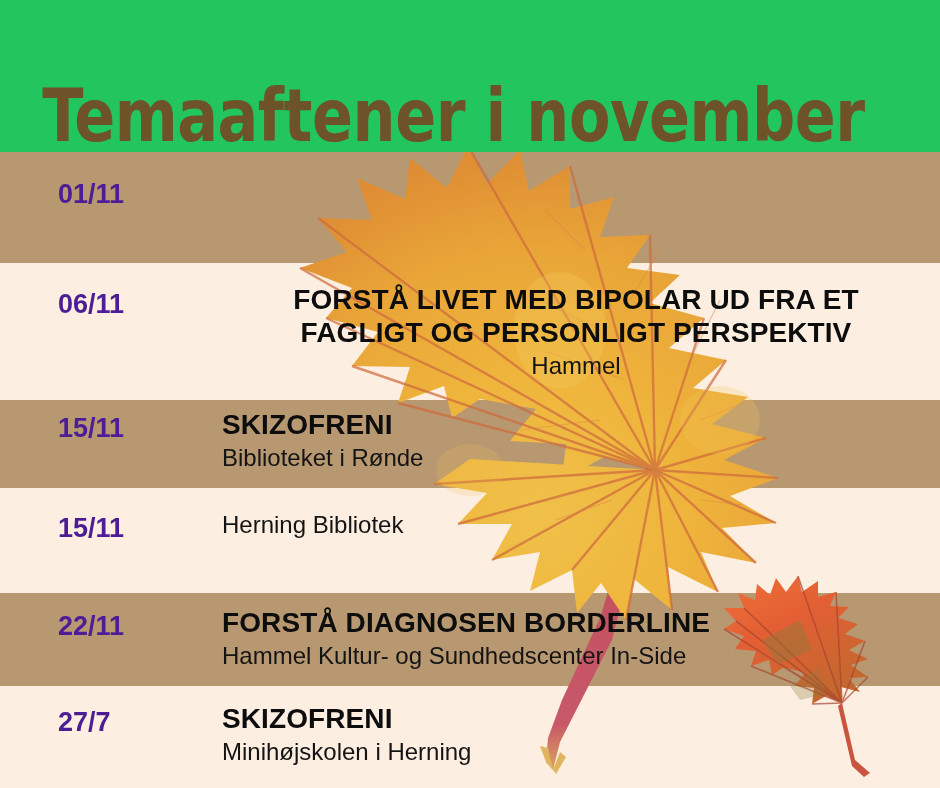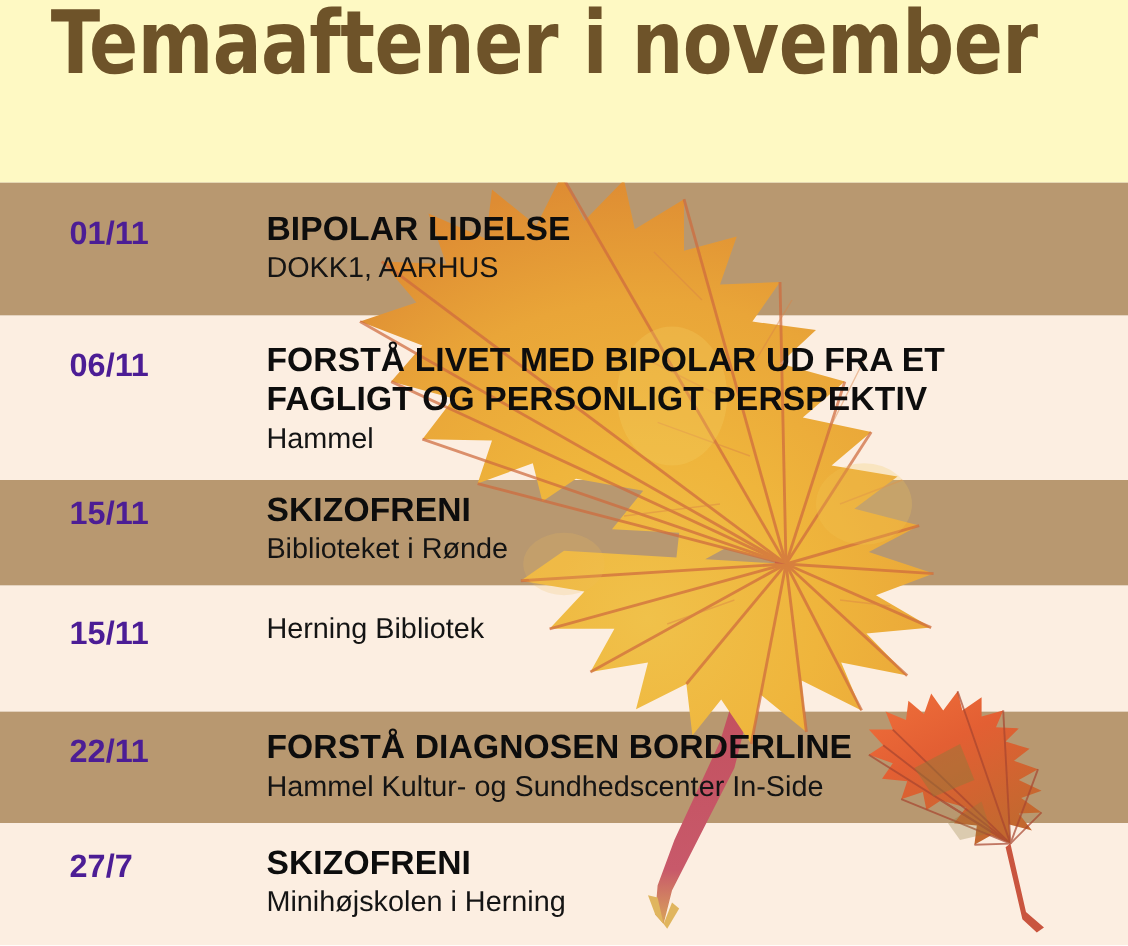--- a/index.html
+++ b/index.html
@@ -16,24 +16,24 @@
     height: 788px;
     overflow: hidden;
     background: #ffffff;
   }
 
   
   .title-area {
     position: absolute;
     left: 0; top: 0;
     width: 940px; height: 152px;
-    background: #fef9c3;
+    background: #22c55e;
     z-index: 6;
     display: flex;
-    align-items: flex-start;
+    align-items: flex-end;
   }
   .poster-title {
     margin: 0;
     padding-left: 46px;
     font-family: "DejaVu Sans Condensed", "Liberation Sans Narrow", "Liberation Sans", sans-serif;
     font-weight: 700;
     font-size: 73px;
     letter-spacing: -0.5px;
     line-height: 1;
     color: #6E5329;
@@ -239,27 +239,23 @@
   </div>
 
   <div class="title-area">
     <h1 class="poster-title">Temaaftener i november</h1>
   </div>
 
   <div class="rows">
 
     <div class="row" style="top:152px; height:111px;">
       <span class="row-date" style="top:27px;">01/11</span>
-      <div class="row-texts" style="top:22px;">
-        <p class="row-title">BIPOLAR LIDELSE</p>
-        <p class="row-venue">DOKK1, AARHUS</p>
-      </div>
-    </div>
-
-    <div class="row" style="top:263px; height:137px;">
+    </div>
+
+    <div class="row" style="top:263px; height:137px;text-align:center;">
       <span class="row-date" style="top:26px;">06/11</span>
       <div class="row-texts" style="top:20px;">
         <p class="row-title">FORSTÅ LIVET MED BIPOLAR UD FRA ET
 FAGLIGT OG PERSONLIGT PERSPEKTIV</p>
         <p class="row-venue">Hammel</p>
       </div>
     </div>
 
     <div class="row" style="top:400px; height:88px;">
       <span class="row-date" style="top:13px;">15/11</span>

